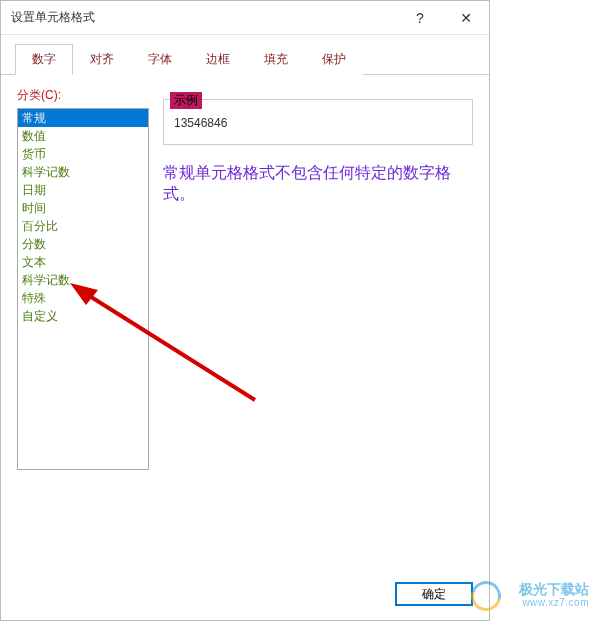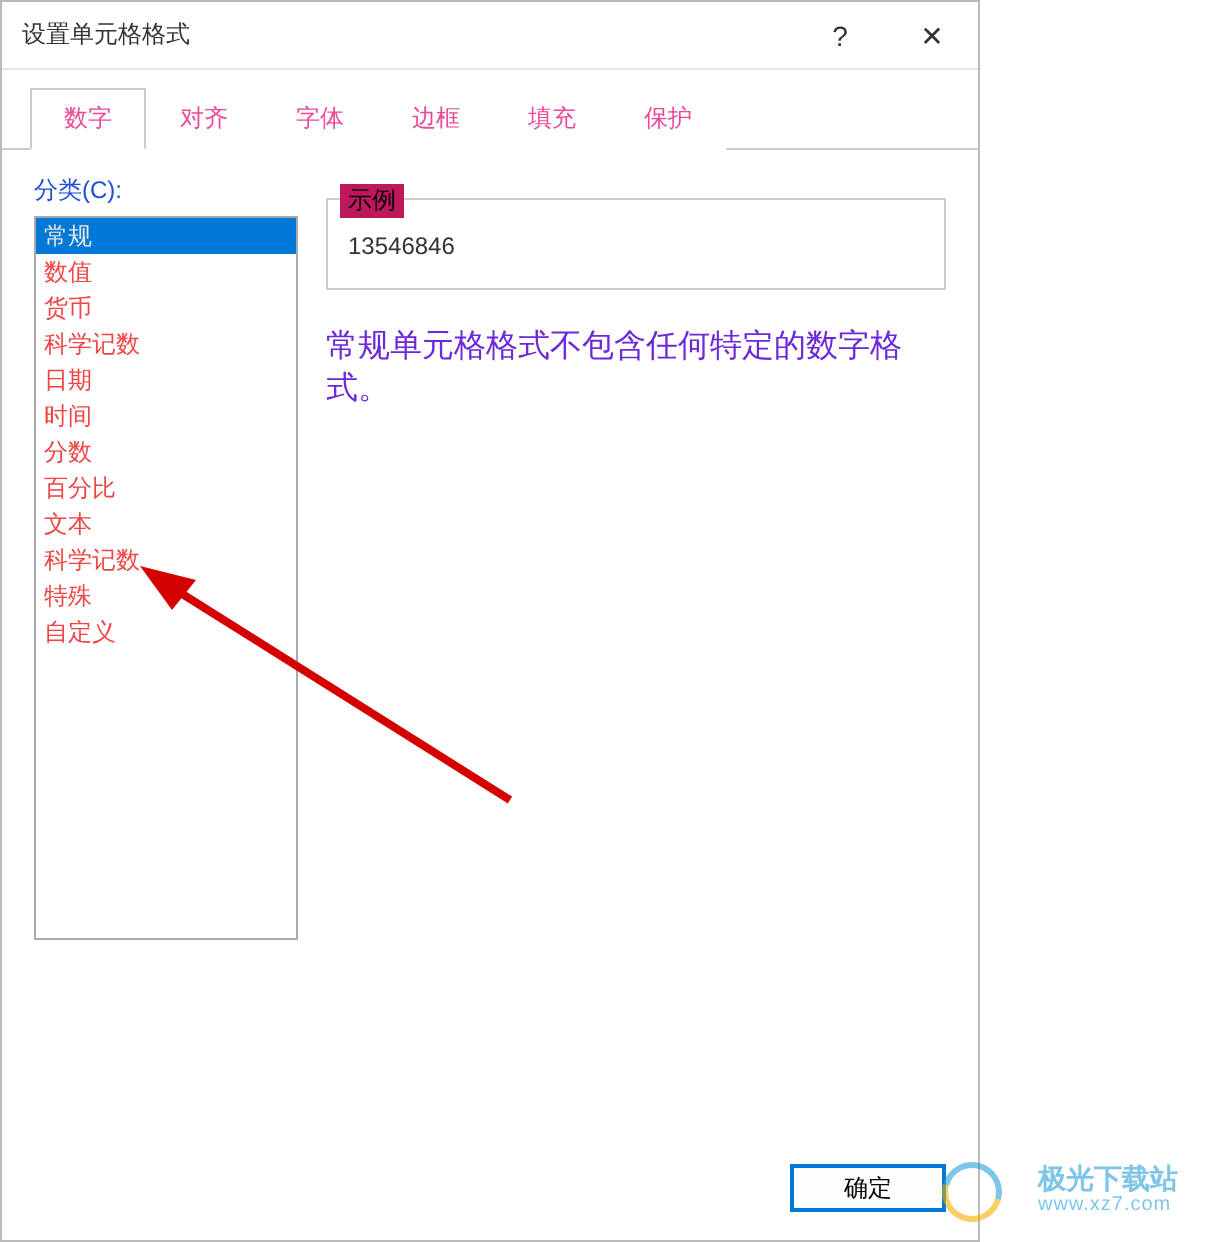--- a/index.html
+++ b/index.html
@@ -38,21 +38,21 @@
 
   .tabs-row {
     display: flex;
     padding: 8px 14px 0 14px;
     border-bottom: 1px solid #ccc;
     gap: 0;
   }
   .tab {
     padding: 6px 16px;
     font-size: 12px;
-    color: #ec4899;
+    color: #7f1d1d;
     border: 1px solid transparent;
     border-bottom: none;
     cursor: pointer;
     position: relative;
     top: 1px;
     background: #fff;
   }
   .tab.active {
     border: 1px solid #ccc;
     border-bottom: 1px solid #fff;
@@ -65,35 +65,35 @@
     flex-direction: column;
   }
   .content-row {
     display: flex;
     flex: 1;
     gap: 14px;
   }
   .left-col { width: 132px; display: flex; flex-direction: column; }
   .right-col { flex: 1; display: flex; flex-direction: column; }
 
-  .label { font-size: 12px; color: #1d4ed8; margin-bottom: 4px; }
+  .label { font-size: 12px; color: #b91c1c; margin-bottom: 4px; }
 
   .listbox {
     flex: 1;
     border: 1px solid #aaa;
     background: #fff;
     overflow-y: scroll;
     max-height: 362px;
   }
   .listbox::-webkit-scrollbar { width: 16px; background: #f0f0f0; }
   .listbox::-webkit-scrollbar-thumb { background: #c7c7c7; border: 1px solid #aaa; }
   .list-item {
     padding: 1px 4px;
     font-size: 12px;
-    color: #ef4444;
+    color: #4d7c0f;
     cursor: pointer;
     line-height: 16px;
   }
   .list-item.selected {
     background: #0078d7;
     color: #e5e5e5;
   }
 
   .sample-box {
     border: 1px solid #ccc;
@@ -137,20 +137,21 @@
 
   .watermark {
     position: absolute;
     right: 14px;
     bottom: 10px;
     display: flex;
     align-items: center;
     gap: 18px;
     opacity: 0.6;
     pointer-events: none;
+    text-align: right;
   }
   .wm-circle {
     width: 30px; height: 30px;
     border: 3px solid #2aa0da;
     border-radius: 50%;
     border-left-color: #f5b000;
     border-bottom-color: #f5b000;
     transform: rotate(-30deg);
   }
   .wm-text { display: flex; flex-direction: column; line-height: 14px; }
@@ -184,22 +185,22 @@
 
       <div class="left-col">
         <div class="label">分类(C):</div>
         <div class="listbox">
           <div class="list-item selected">常规</div>
           <div class="list-item">数值</div>
           <div class="list-item">货币</div>
           <div class="list-item">科学记数</div>
           <div class="list-item">日期</div>
           <div class="list-item">时间</div>
+          <div class="list-item">百分比</div>
           <div class="list-item">分数</div>
-          <div class="list-item">百分比</div>
           <div class="list-item">文本</div>
           <div class="list-item">科学记数</div>
           <div class="list-item">特殊</div>
           <div class="list-item">自定义</div>
         </div>
       </div>
 
       <div class="right-col">
         <div class="sample-box">
           <span class="sample-label">示例</span>

